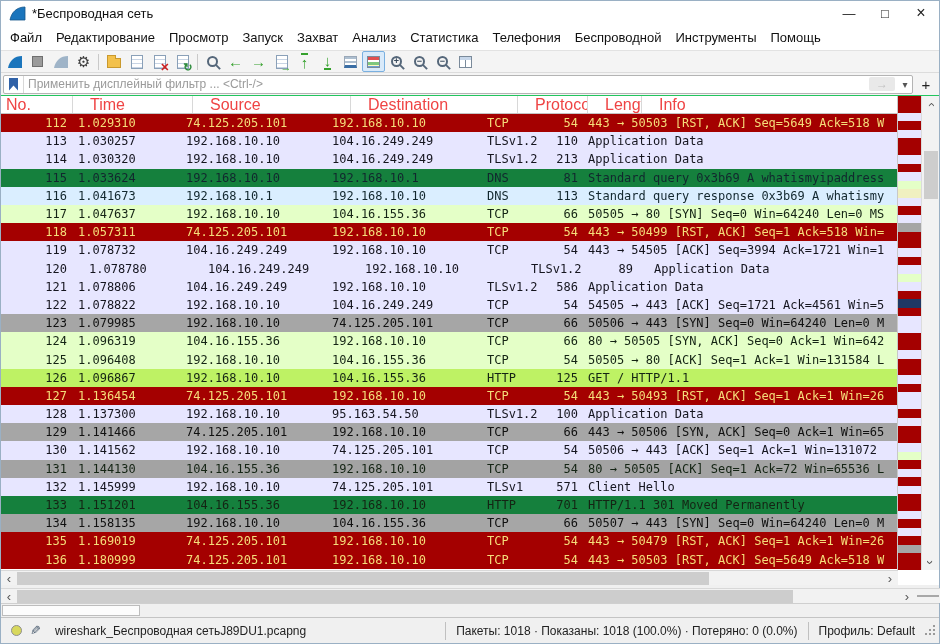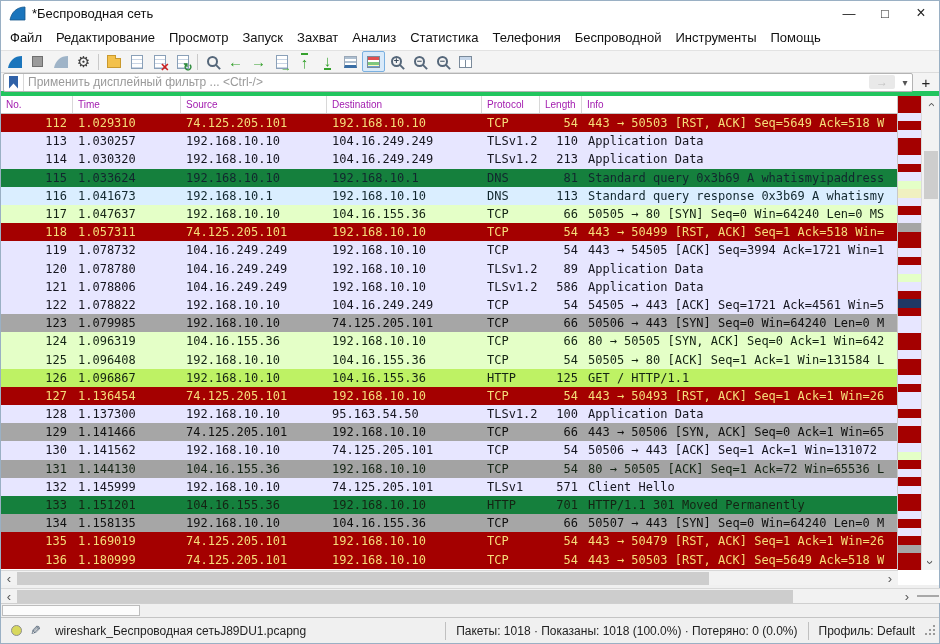--- a/index.html
+++ b/index.html
@@ -55,40 +55,40 @@
         border: 1px solid #9aa8b8; border-bottom: 3px solid #3a6ea5; }
   .shape-stripes { width: 13px; height: 12px; border: 1px solid #7a8a9a;
         background: linear-gradient(#e05050 0 3px, #ffffff 3px 5px, #7ec77e 5px 8px, #fff7c0 8px 9px, #6aa0d8 9px 12px); }
   .shape-tablecols { width: 13px; height: 12px; border: 1px solid #7a8a9a; background:
         linear-gradient(90deg, #ffffff 0 5px, #7a8a9a 5px 6px, #ffffff 6px 13px);
         box-shadow: inset 0 3px 0 #c7d7ea; }
   .shape-fin { display: inline-flex; }
 
   
   .filterbar { height: 23px; background: #f4f4f4; display: flex; align-items: center; padding: 0 4px 0 2px;
-        border-bottom: 5px solid #22c55e; flex: 0 0 auto; }
+        border-bottom: 1px solid #22c55e; flex: 0 0 auto; }
   .filter-field { flex: 1; height: 19px; background: #ffffff; border: 1px solid #b4b4b4; border-radius: 2px;
         display: flex; align-items: center; overflow: hidden; }
   .bookmark-box { width: 20px; height: 100%; display: inline-flex; align-items: center; justify-content: center;
         border-right: 1px solid #d8d8d8; }
   .bookmark { width: 9px; height: 13px; background: #3062a8;
         clip-path: polygon(0 0, 100% 0, 100% 100%, 50% 62%, 0 100%); }
   .filter-input { flex: 1; border: none; outline: none; height: 15px; font-size: 12px; color: #222; padding-left: 4px;
         font-family: "Liberation Sans", sans-serif; background: transparent; }
   .filter-input::placeholder { color: #9a9a9a; }
   .apply-btn { width: 26px; height: 14px; background: #e9e9e9; border-radius: 2px; margin-right: 3px;
         display: inline-flex; align-items: center; justify-content: center; color: #c0c0c0; font-weight: bold; font-size: 12px; }
   .caret-btn { width: 14px; color: #555; font-size: 10px; text-align: center; }
   .plus-btn { width: 18px; text-align: center; font-size: 15px; color: #222; margin-left: 4px; }
 
   
   .packet-area { display: flex; flex: 0 0 auto; height: 474px; }
   .packet-table { width: 897px; display: flex; flex-direction: column; background: #ffffff; overflow: hidden; }
   .ptable-header { height: 18px; display: flex; background: #ffffff; border-bottom: 1px solid #c4c4c4;
-        font-size: 10px; color: #a21caf; flex: 0 0 auto; }
+        font-size: 16px; color: #ef4444; flex: 0 0 auto; gap: 12px; }
   .ptable-header .hcell { border-right: 1px solid #d8d8d8; display: flex; align-items: center; padding-left: 5px; overflow: hidden; white-space: nowrap; }
   .rows { flex: 1; overflow: hidden; }
   .prow { height: 18.2px; display: flex; font-family: "DejaVu Sans Mono", "Liberation Mono", monospace;
         font-size: 12px; white-space: nowrap; align-items: center; }
   .cell { overflow: hidden; flex: 0 0 auto; }
   .c-no   { width: 72px;  text-align: right; padding-right: 6px; }
   .c-time { width: 108px; padding-left: 5px; }
   .c-src  { width: 146px; padding-left: 5px; }
   .c-dst  { width: 155px; padding-left: 5px; }
   .c-proto{ width: 58px;  padding-left: 5px; }
@@ -335,21 +335,21 @@
           </div>
           <div class="prow" style="background: rgb(231, 230, 255); color: rgb(21, 21, 31);">
             <div class="cell c-no">119</div>
             <div class="cell c-time">1.078732</div>
             <div class="cell c-src">104.16.249.249</div>
             <div class="cell c-dst">192.168.10.10</div>
             <div class="cell c-proto">TCP</div>
             <div class="cell c-len">54</div>
             <div class="cell c-info">443 → 54505 [ACK] Seq=3994 Ack=1721 Win=1</div>
           </div>
-          <div class="prow" style="background: rgb(231, 230, 255); color: rgb(21, 21, 31);">
+          <div class="prow" style="background: rgb(231, 230, 255); color: rgb(21, 21, 31); gap: 11px;">
             <div class="cell c-no">120</div>
             <div class="cell c-time">1.078780</div>
             <div class="cell c-src">104.16.249.249</div>
             <div class="cell c-dst">192.168.10.10</div>
             <div class="cell c-proto">TLSv1.2</div>
             <div class="cell c-len">89</div>
             <div class="cell c-info">Application Data</div>
           </div>
           <div class="prow" style="background: rgb(231, 230, 255); color: rgb(21, 21, 31);">
             <div class="cell c-no">121</div>

